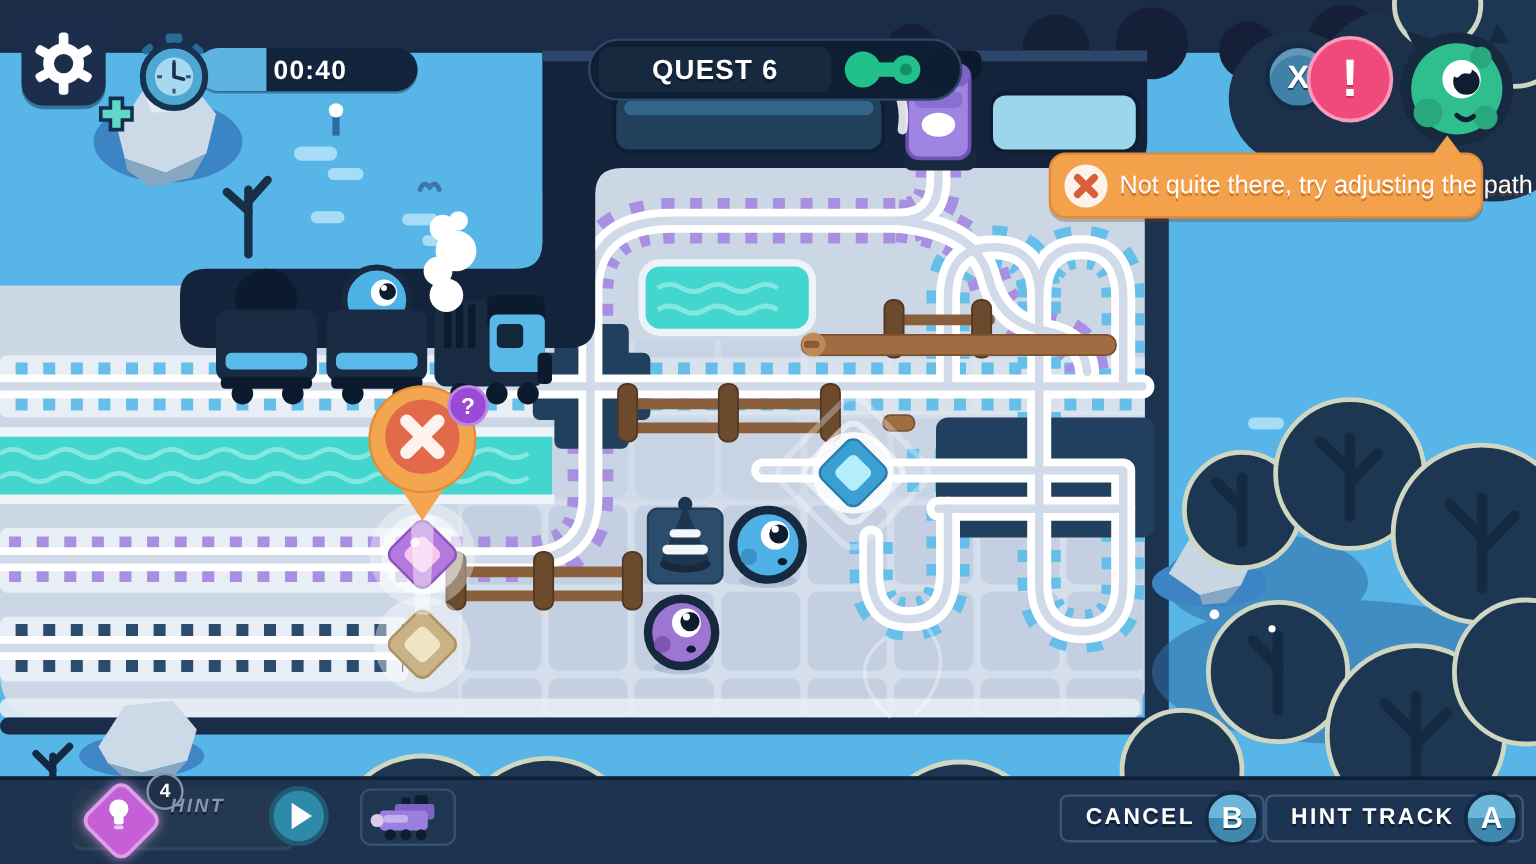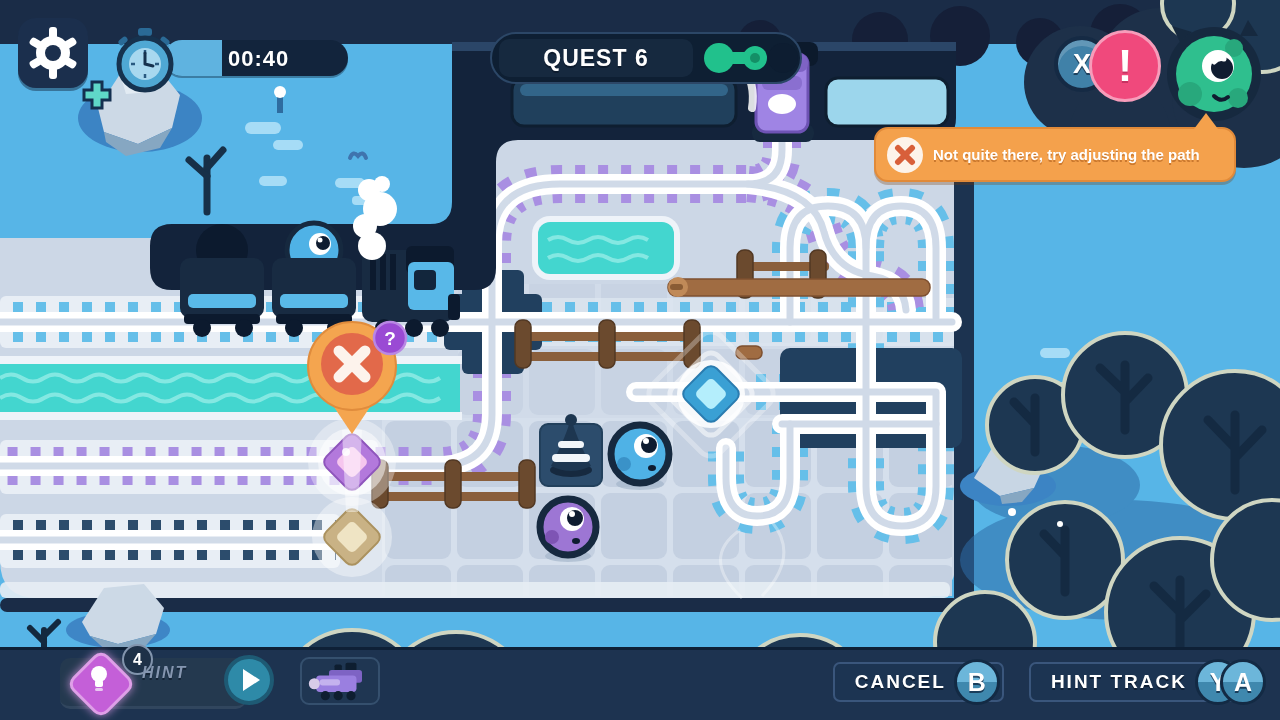--- a/index.html
+++ b/index.html
@@ -36,21 +36,21 @@
     align-items:center;justify-content:center;text-shadow:0 2px 0 rgba(120,10,50,.35);}
   .mascot{left:1162px;top:20px;width:104px;height:104px;}
   
   .tooltip{left:874px;top:127px;width:358px;height:51px;background:#f4a14c;border:2px solid #e18a39;
     border-radius:14px;display:flex;align-items:center;box-shadow:0 3px 0 rgba(120,60,10,.3);}
   .tooltip-arrow{position:absolute;left:318px;top:-16px;width:0;height:0;
     border-left:12px solid transparent;border-right:12px solid transparent;
     border-bottom:16px solid #f4a14c;}
   .tooltip-icon{margin-left:11px;width:36px;height:36px;border-radius:50%;background:#fdf3ea;
     flex:0 0 36px;display:flex;align-items:center;justify-content:center;}
-  .tooltip-text{margin-left:10px;color:#fff;font-weight:bold;font-size:15px;
+  .tooltip-text{margin-left:10px;color:#fff;font-weight:normal;font-size:21px;
     text-shadow:0 2px 0 rgba(150,70,10,.45);white-space:nowrap;}
   
   .bottom-bar{left:0;top:647px;width:1280px;height:73px;background:#1d3350;
     border-top:3px solid #0e2036;box-sizing:border-box;}
   .hint-panel{position:absolute;left:60px;top:8px;width:186px;height:48px;background:#24394f;
     border-radius:10px;border-bottom:3px solid #31465e;}
   .hint-gem{position:absolute;left:76px;top:9px;width:44px;height:44px;background:#c45fd8;
     border:3px solid #df9fe8;border-radius:10px;transform:rotate(45deg);
     box-shadow:0 0 10px rgba(230,160,240,.8);}
   .hint-bulb{position:absolute;left:90px;top:16px;}
@@ -59,21 +59,21 @@
     display:flex;align-items:center;justify-content:center;}
   .hint-label{position:absolute;left:142px;top:14px;color:#8596b0;font-weight:bold;
     font-size:16px;letter-spacing:2px;text-shadow:0 2px 0 rgba(5,15,30,.5);font-style:italic;}
   .play-btn{position:absolute;left:224px;top:5px;width:50px;height:50px;border-radius:50%;
     background:#2e8aa8;border:4px solid #1e5a74;box-sizing:border-box;display:flex;
     align-items:center;justify-content:center;}
   .play-tri{width:0;height:0;border-top:11px solid transparent;border-bottom:11px solid transparent;
     border-left:17px solid #fff;margin-left:5px;}
   .train-thumb{position:absolute;left:300px;top:7px;width:80px;height:48px;background:#1f3652;
     border:2px solid #35506e;border-radius:9px;box-sizing:border-box;}
-  .actions{position:absolute;right:10px;top:8px;display:flex;gap:25px;height:48px;margin-left:40px;}
+  .actions{position:absolute;right:10px;top:8px;display:flex;gap:0;height:48px;margin-left:40px;}
   .action-btn{position:relative;height:48px;display:flex;align-items:center;}
   .btn-plate{height:40px;background:#1c3452;border:2px solid #3a567c;border-radius:7px;
     box-sizing:border-box;display:flex;align-items:center;padding:0 56px 0 20px;color:#fff;
     font-weight:bold;font-size:19px;letter-spacing:2px;text-shadow:0 2px 0 rgba(5,15,30,.55);}
   .btn-key{position:absolute;right:4px;top:1px;width:46px;height:46px;border-radius:50%;
     background:linear-gradient(#6cb6da 50%,#3f88ae 50%);border:3px solid #132a44;
     box-sizing:border-box;color:#fff;font-weight:bold;font-size:25px;display:flex;
     align-items:center;justify-content:center;text-shadow:0 2px 0 rgba(10,30,55,.7);}
 </style>
 </head>

